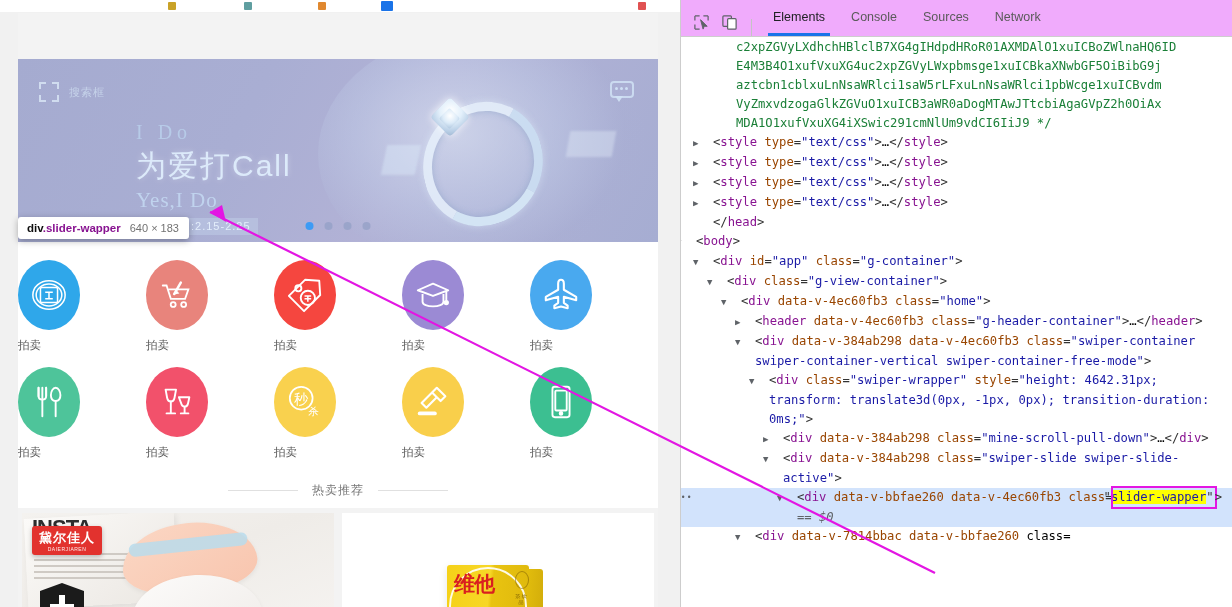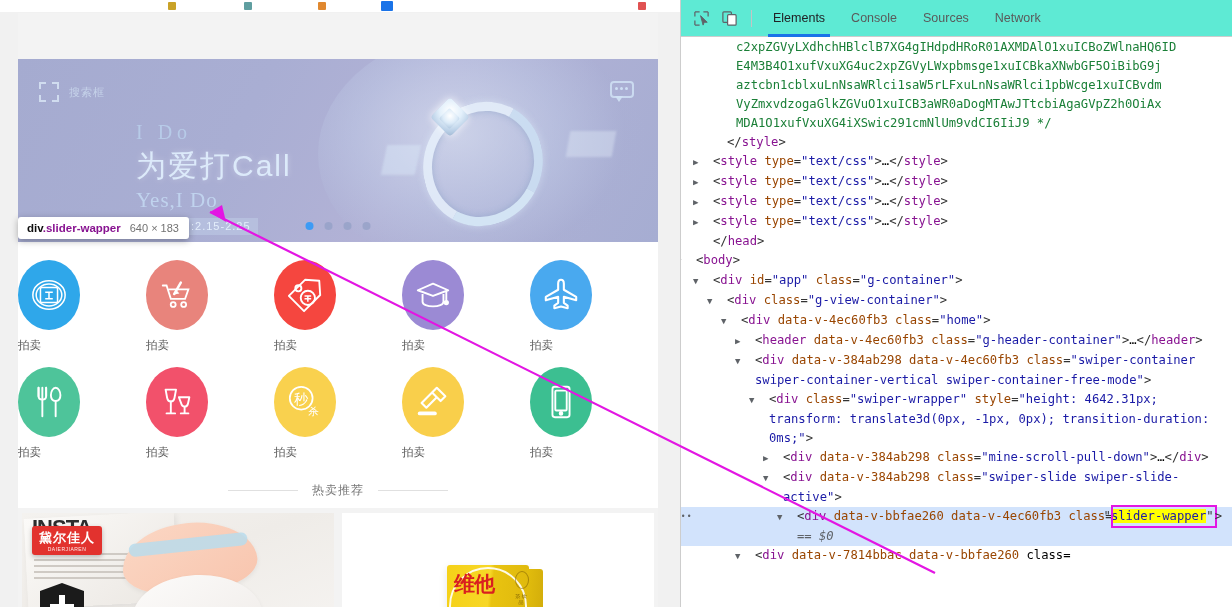--- a/index.html
+++ b/index.html
@@ -194,22 +194,22 @@
 
   
   .pointer-svg { position: absolute; left:0; top:0; width: 1232px; height: 607px; pointer-events:none; z-index: 40; }
 
   
   .devtools {
     position: absolute; left: 680px; top: 0; width: 552px; height: 607px;
     background: #ffffff; border-left: 1px solid #cdcdcd;
   }
   .dt-toolbar {
-    position: relative; height: 37px; background: #5eead4; border-bottom: 1px solid #cdcdcd;
-    display:flex; align-items:center; padding-left: 6px;
+    position: relative; height: 37px; background: #f0abfc; border-bottom: 1px solid #cdcdcd;
+    display:flex; align-items:flex-end; padding-left: 6px;
   }
   .dt-icon { width: 28px; height: 28px; display:flex; align-items:center; justify-content:center;
              border-radius: 3px; }
   .dt-sep { width: 1px; height: 17px; background: #c4c4c4; margin: 0 8px; }
   .dt-tabs { display:flex; align-items:center; height: 37px; }
   .dt-tab { position: relative; padding: 0 13px; height: 37px; line-height: 37px;
             font-size: 12.5px; color: #5a5a5a; }
   .dt-tab.active { color: #202124; }
   .dt-tab.active::after { content:""; position:absolute; left: 8px; right: 8px; bottom: 0;
                           height: 3px; background: #1a73e8; }
@@ -508,21 +508,20 @@
         <div class="dt-tab active">Elements</div>
         <div class="dt-tab">Console</div>
         <div class="dt-tab">Sources</div>
         <div class="dt-tab">Network</div>
       </div>
     </div>
 
     <div class="dt-body">
       <div class="code-css" id="cssblock"><div>c2xpZGVyLXdhchHBlclB7XG4gIHdpdHRoR01AXMDAlO1xuICBoZWlnaHQ6ID</div><div>E4M3B4O1xufVxuXG4uc2xpZGVyLWxpbmsge1xuICBkaXNwbGF5OiBibG9j</div><div>aztcbn1cblxuLnNsaWRlci1saW5rLFxuLnNsaWRlci1pbWcge1xuICBvdm</div><div>VyZmxvdzogaGlkZGVuO1xuICB3aWR0aDogMTAwJTtcbiAgaGVpZ2h0OiAx</div><div>MDA1O1xufVxuXG4iXSwic291cmNlUm9vdCI6IiJ9 */</div></div>
       <div class="dom" id="domtree">
-          <div class="dline" style="padding-left: 46px; padding-right: 6px; text-indent: -10px;"><span class="tw"></span><span class="punc">&lt;/</span><span class="tagp">style</span><span class="punc">&gt;</span></div>
           <div class="dline" style="padding-left: 32px; padding-right: 6px; text-indent: -10px;"><span class="tw">▶</span><span class="punc">&lt;</span><span class="tagp">style</span> <span class="attr">type</span><span class="punc">=</span><span class="val">"text/css"</span><span class="punc">&gt;</span>…<span class="punc">&lt;/</span><span class="tagp">style</span><span class="punc">&gt;</span></div>
           <div class="dline" style="padding-left: 32px; padding-right: 6px; text-indent: -10px;"><span class="tw">▶</span><span class="punc">&lt;</span><span class="tagp">style</span> <span class="attr">type</span><span class="punc">=</span><span class="val">"text/css"</span><span class="punc">&gt;</span>…<span class="punc">&lt;/</span><span class="tagp">style</span><span class="punc">&gt;</span></div>
           <div class="dline" style="padding-left: 32px; padding-right: 6px; text-indent: -10px;"><span class="tw">▶</span><span class="punc">&lt;</span><span class="tagp">style</span> <span class="attr">type</span><span class="punc">=</span><span class="val">"text/css"</span><span class="punc">&gt;</span>…<span class="punc">&lt;/</span><span class="tagp">style</span><span class="punc">&gt;</span></div>
           <div class="dline" style="padding-left: 32px; padding-right: 6px; text-indent: -10px;"><span class="tw">▶</span><span class="punc">&lt;</span><span class="tagp">style</span> <span class="attr">type</span><span class="punc">=</span><span class="val">"text/css"</span><span class="punc">&gt;</span>…<span class="punc">&lt;/</span><span class="tagp">style</span><span class="punc">&gt;</span></div>
           <div class="dline" style="padding-left: 32px; padding-right: 6px; text-indent: -10px;"><span class="tw"></span><span class="punc">&lt;/</span><span class="tagp">head</span><span class="punc">&gt;</span></div>
           <div class="dline" style="padding-left: 15px; padding-right: 6px; text-indent: -10px;"><span class="tw">▼</span><span class="punc">&lt;</span><span class="tagp">body</span><span class="punc">&gt;</span></div>
           <div class="dline" style="padding-left: 32px; padding-right: 6px; text-indent: -10px;"><span class="tw">▼</span><span class="punc">&lt;</span><span class="tagp">div</span> <span class="attr">id</span><span class="punc">=</span><span class="val">"app"</span> <span class="attr">class</span><span class="punc">=</span><span class="val">"g-container"</span><span class="punc">&gt;</span></div>
           <div class="dline" style="padding-left: 46px; padding-right: 6px; text-indent: -10px;"><span class="tw">▼</span><span class="punc">&lt;</span><span class="tagp">div</span> <span class="attr">class</span><span class="punc">=</span><span class="val">"g-view-container"</span><span class="punc">&gt;</span></div>
           <div class="dline" style="padding-left: 60px; padding-right: 6px; text-indent: -10px;"><span class="tw">▼</span><span class="punc">&lt;</span><span class="tagp">div</span> <span class="attr">data-v-4ec60fb3</span> <span class="attr">class</span><span class="punc">=</span><span class="val">"home"</span><span class="punc">&gt;</span></div>
           <div class="dline" style="padding-left: 74px; padding-right: 6px; text-indent: -10px;"><span class="tw">▶</span><span class="punc">&lt;</span><span class="tagp">header</span> <span class="attr">data-v-4ec60fb3</span> <span class="attr">class</span><span class="punc">=</span><span class="val">"g-header-container"</span><span class="punc">&gt;</span>…<span class="punc">&lt;/</span><span class="tagp">header</span><span class="punc">&gt;</span></div>

